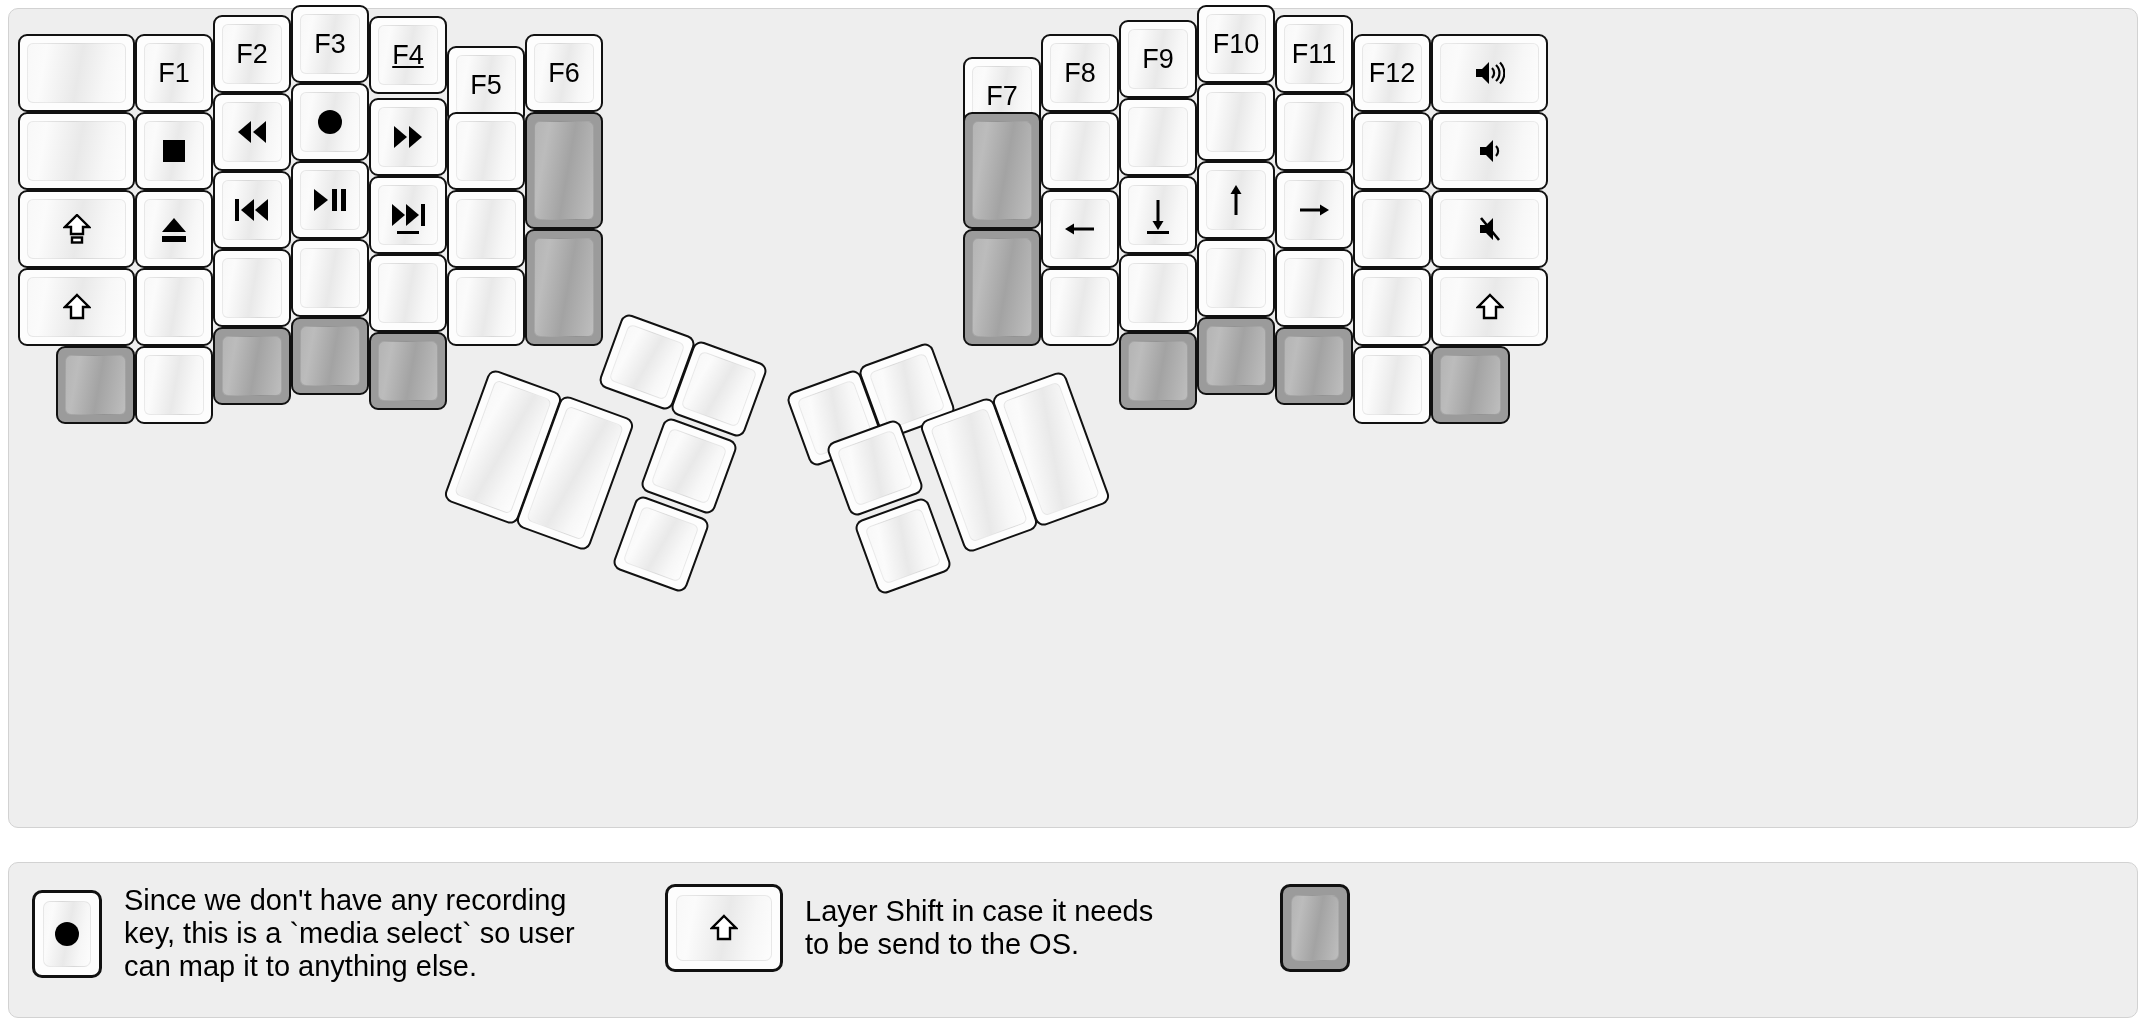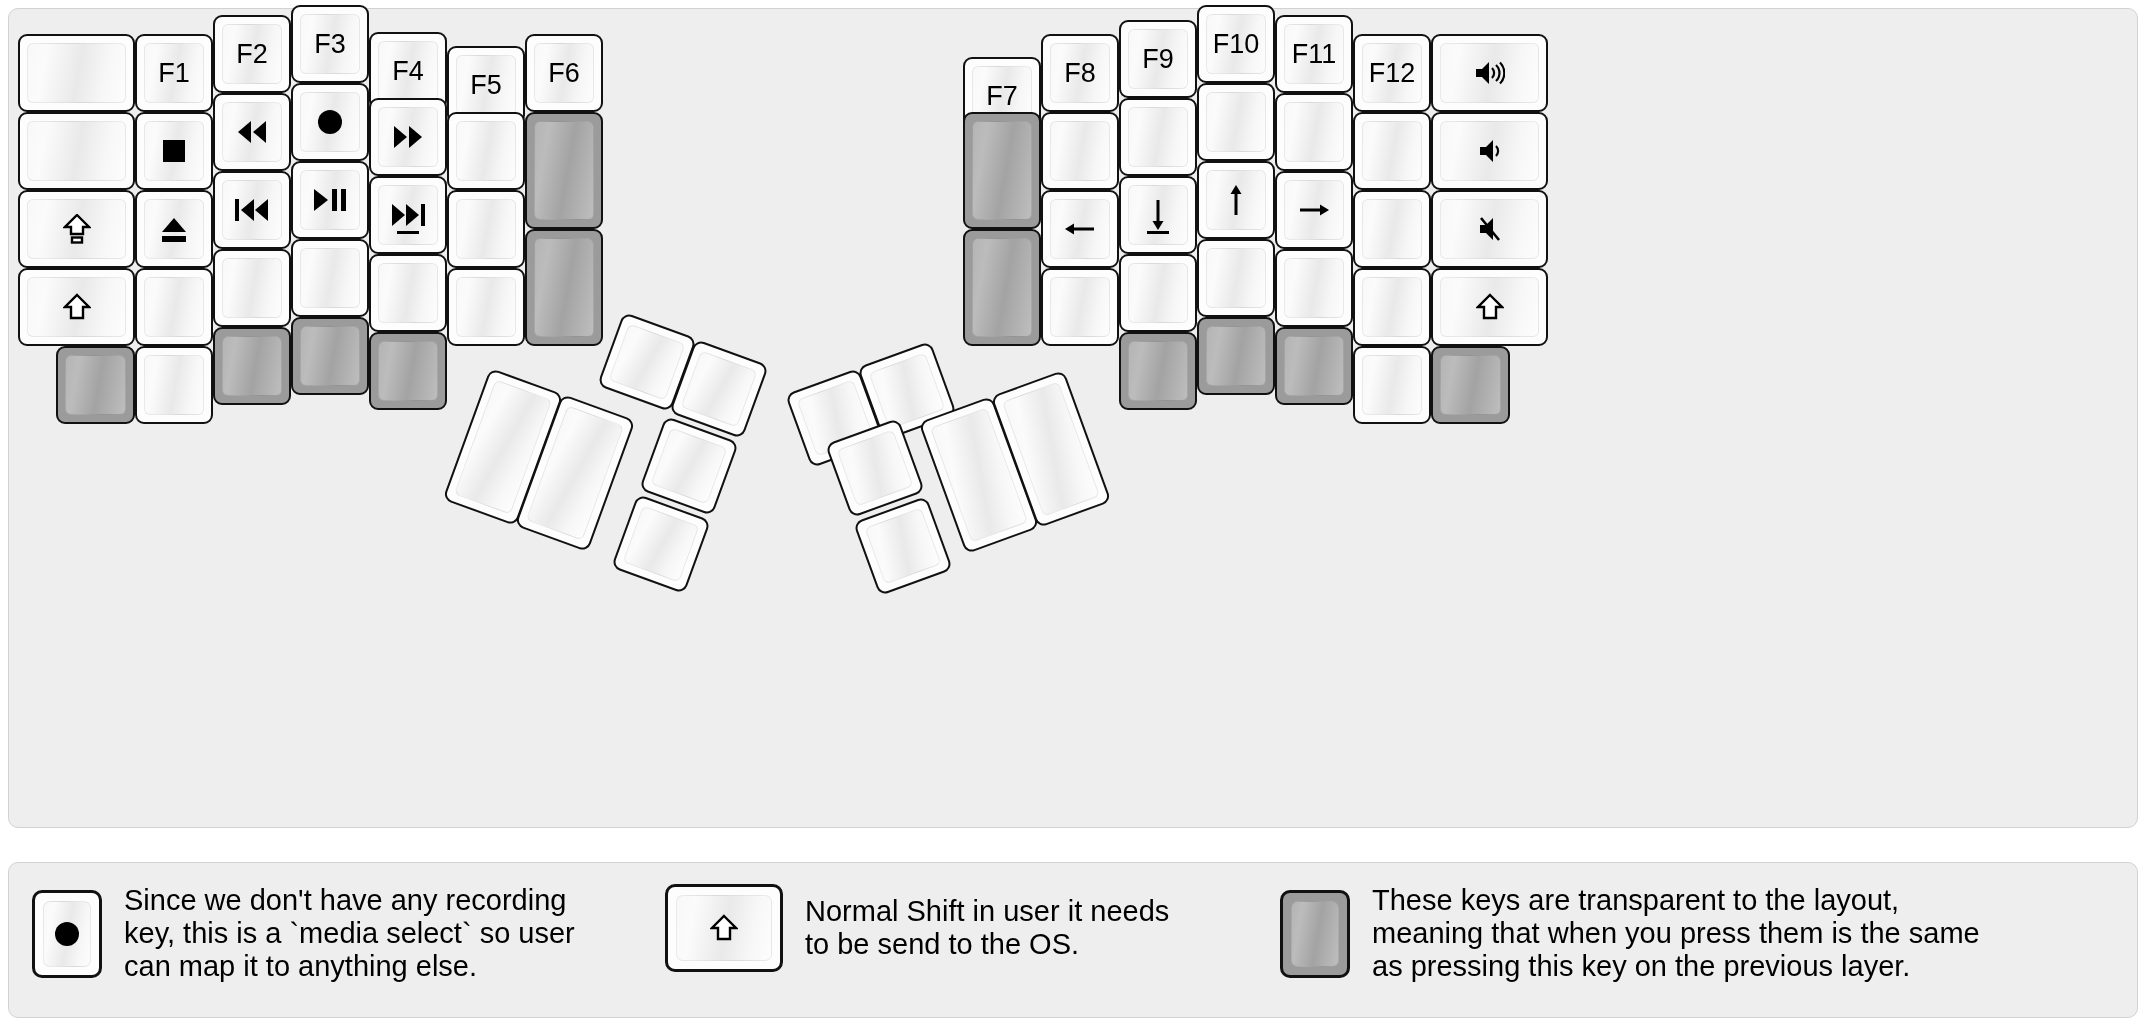--- a/index.html
+++ b/index.html
@@ -232,21 +232,21 @@
             </svg>
           </span>
         </div>
       </div>
       <div class="key" style="left: 291px; top: 239px; width: 78px; height: 78px;">
         <div class="top"></div>
       </div>
       <div class="key trans" style="left: 291px; top: 317px; width: 78px; height: 78px;">
         <div class="top"></div>
       </div>
-      <div class="key" style="left: 369px; top: 32px; width: 78px; height: 78px;">
+      <div class="key" style="left: 369px; top: 16px; width: 78px; height: 78px; text-decoration: underline;">
         <div class="top">
           <span class="flabel">F4</span>
         </div>
       </div>
       <div class="key" style="left: 369px; top: 98px; width: 78px; height: 78px;">
         <div class="top">
           <span class="glyph">
             <svg class="ico" width="34" height="26" viewBox="0 0 34 26" xmlns="http://www.w3.org/2000/svg">
               <polygon points="3,2 3,24 16,13" fill="#000"></polygon>
               <polygon points="18,2 18,24 31,13" fill="#000"></polygon>
@@ -520,26 +520,23 @@
       <div class="legend-item" style="left: 665px; top: 884px;">
         <div class="legend-key" style="width: 118px; height: 88px;">
           <div class="top">
             <span class="glyph">
               <svg class="ico" width="28" height="28" viewBox="0 0 28 28" xmlns="http://www.w3.org/2000/svg">
                 <path d="M14 2 L26 14 L20 14 L20 25 L8 25 L8 14 L2 14 Z" fill="#fff" stroke="#000" stroke-width="2.4" stroke-linejoin="miter"></path>
               </svg>
             </span>
           </div>
         </div>
-        <div class="legend-text">Normal Shift in user it needs
+        <div class="legend-text">Layer Shift in case it needs
 to be send to the OS.</div>
       </div>
       <div class="legend-item" style="left: 1280px; top: 884px;">
         <div class="legend-key trans" style="width: 70px; height: 88px;">
           <div class="top"></div>
         </div>
-        <div class="legend-text">These keys are transparent to the layout,
-meaning that when you press them is the same
-as pressing this key on the previous layer.</div>
       </div>
     </div>
 
 </div>
 
 </body></html>

